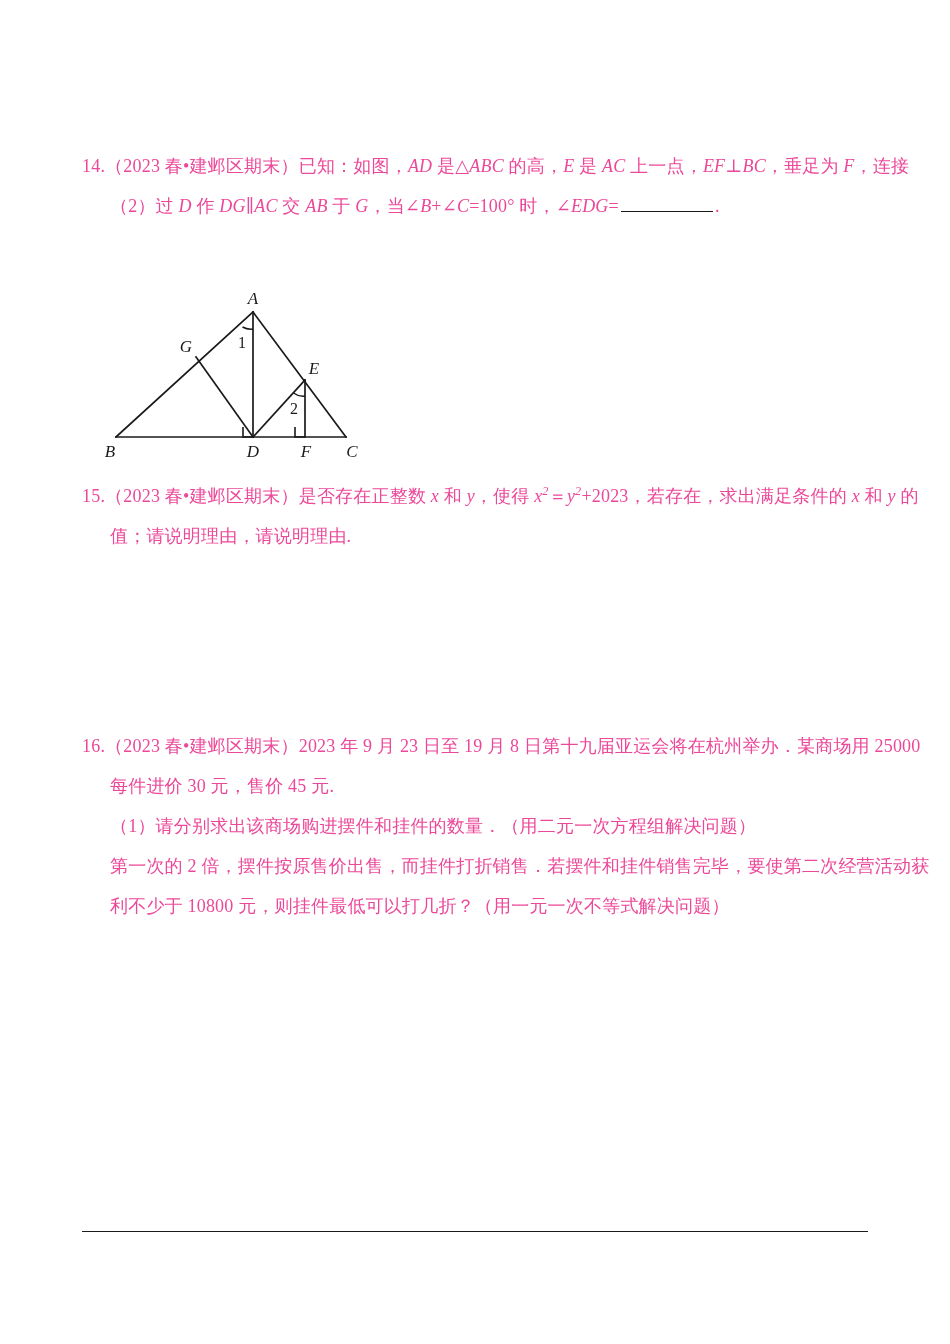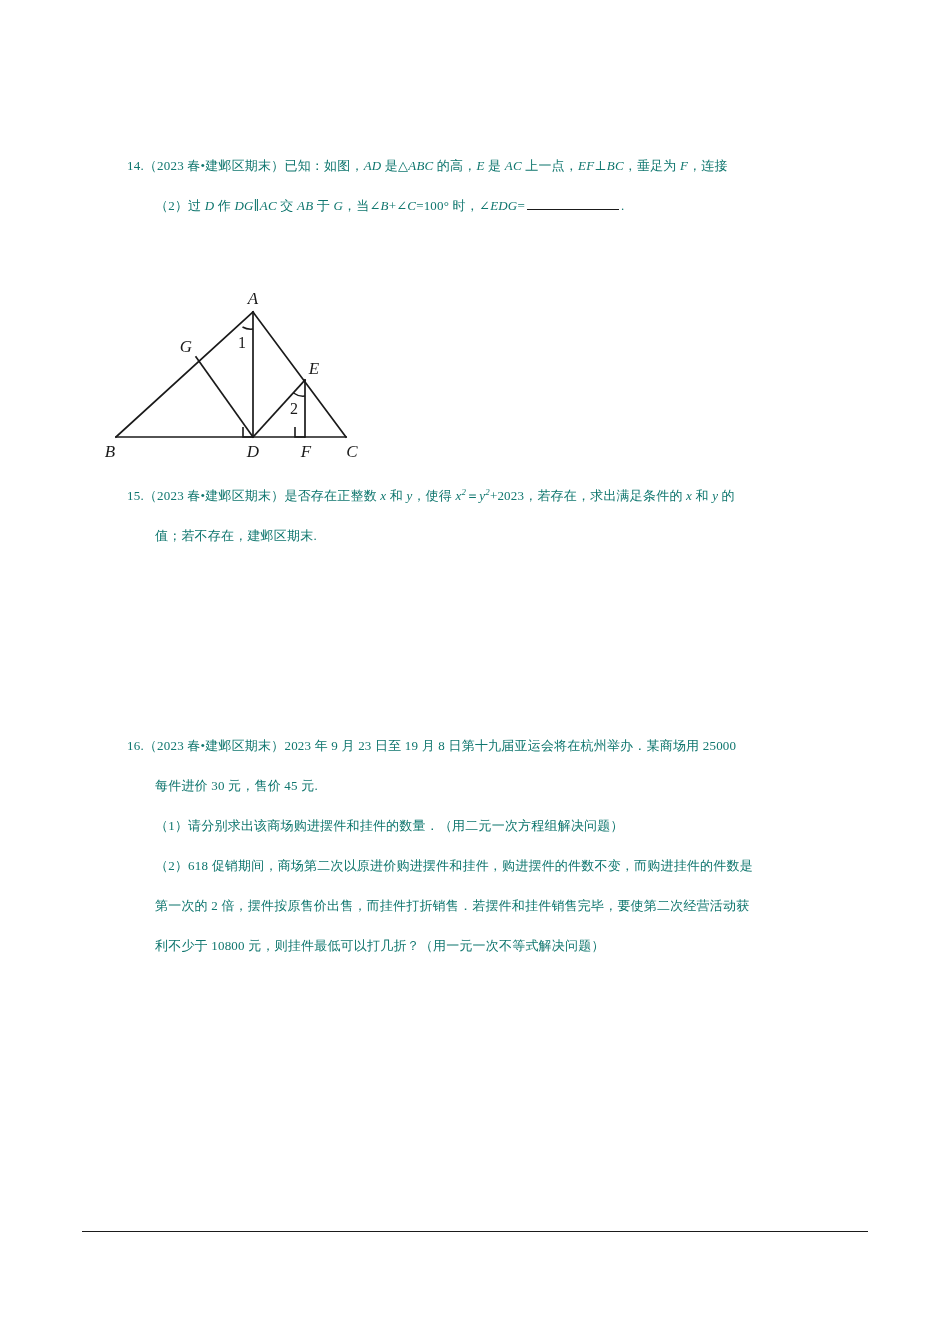--- a/index.html
+++ b/index.html
@@ -24,26 +24,25 @@
     height: 1344px;
   }
 
   
   .qblock {
     position: absolute;
     left: 82px;
     width: 790px;
   }
   .line {
-    font-size: 13px;
+    font-size: 18px;
     line-height: 40px;
     letter-spacing: 0.2px;
     white-space: nowrap;
-    color: #0f766e;
-    margin-left: 45px;
+    color: #ec4899;
   }
   .indent1 { padding-left: 28px; }
   .indent2 { padding-left: 28px; }
 
   .it { font-style: italic; font-family: "Liberation Serif", serif; }
   .num { font-style: normal; }
   sup {
     font-size: 0.68em;
     vertical-align: super;
     line-height: 0;
@@ -129,36 +128,33 @@
       <text x="152" y="63" text-anchor="middle" font-family="Liberation Serif, serif" font-size="16" fill="#1a1a1a">1</text>
       <text x="204" y="129" text-anchor="middle" font-family="Liberation Serif, serif" font-size="16" fill="#1a1a1a">2</text>
     </svg>
   </div>
 
   <div class="qblock" style="top:476px;">
     <div class="line">
       <span><span class="num">15.（2023 春•建邺区期末）是否存在正整数 </span><span class="it">x</span><span class="num"> 和 </span><span class="it">y</span><span class="num">，使得 </span><span class="it">x<sup>2</sup></span><span class="num">＝</span><span class="it">y<sup>2</sup></span><span class="num">+2023，若存在，求出满足条件的 </span><span class="it">x</span><span class="num"> 和 </span><span class="it">y</span><span class="num"> 的</span></span>
     </div>
     <div class="line indent1">
-      <span><span class="num">值；若不存在，建邺区期末.</span></span>
+      <span><span class="num">值；请说明理由，请说明理由.</span></span>
     </div>
   </div>
 
   <div class="qblock" style="top:726px;">
     <div class="line">
       <span><span class="num">16.（2023 春•建邺区期末）2023 年 9 月 23 日至 19 月 8 日第十九届亚运会将在杭州举办．某商场用 25000</span></span>
     </div>
     <div class="line indent1">
       <span><span class="num">每件进价 30 元，售价 45 元.</span></span>
     </div>
     <div class="line indent2">
       <span><span class="num">（1）请分别求出该商场购进摆件和挂件的数量．（用二元一次方程组解决问题）</span></span>
-    </div>
-    <div class="line indent2">
-      <span><span class="num">（2）618 促销期间，商场第二次以原进价购进摆件和挂件，购进摆件的件数不变，而购进挂件的件数是</span></span>
     </div>
     <div class="line indent1">
       <span><span class="num">第一次的 2 倍，摆件按原售价出售，而挂件打折销售．若摆件和挂件销售完毕，要使第二次经营活动获</span></span>
     </div>
     <div class="line indent1">
       <span><span class="num">利不少于 10800 元，则挂件最低可以打几折？（用一元一次不等式解决问题）</span></span>
     </div>
   </div>
 
   <div class="footer-rule"></div>

